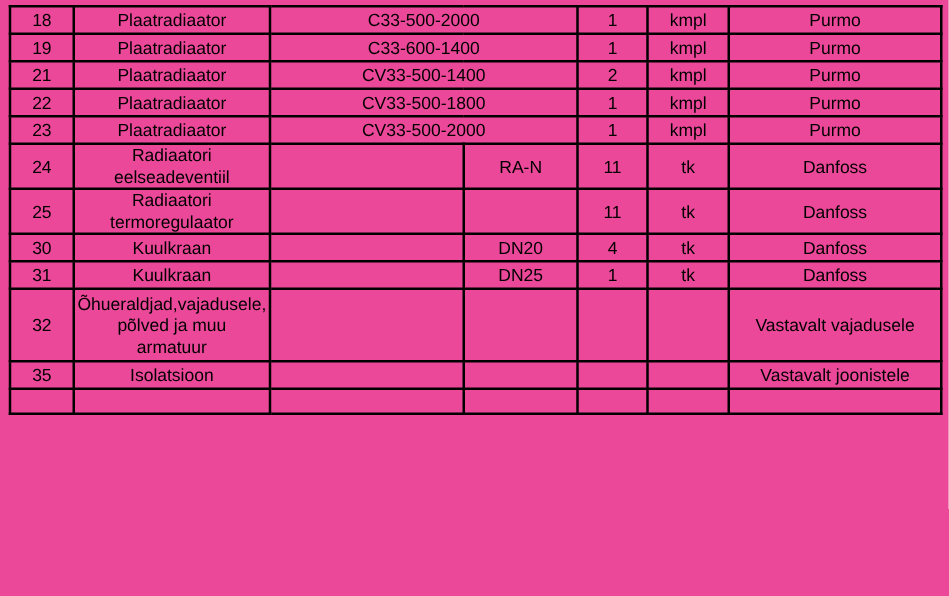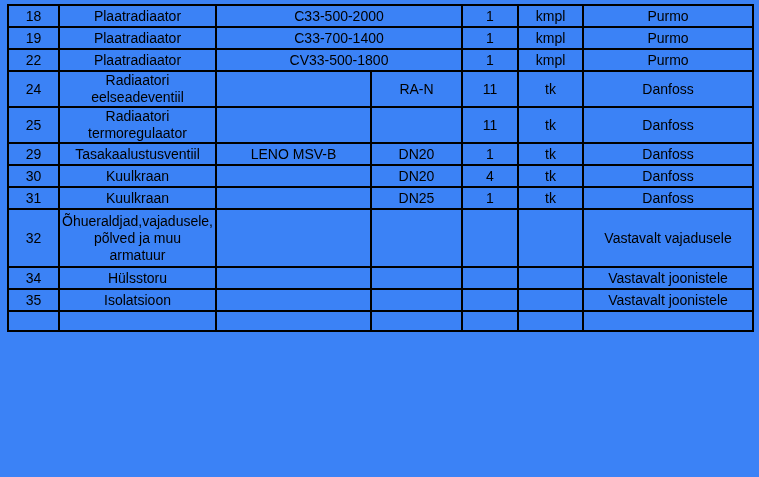--- a/index.html
+++ b/index.html
@@ -4,21 +4,21 @@
 <style>
   html, body {
     margin: 0;
     padding: 0;
     background: #ffffff;
   }
   .screen {
     position: relative;
     width: 759px;
     height: 477px;
-    background: #3b82f6;
+    background: #ec4899;
     overflow: hidden;
     font-family: "Liberation Sans", sans-serif;
     color: #000000;
   }
   table.spec {
     position: absolute;
     left: 7px;
     top: 4px;
     width: 745px;
     border-collapse: collapse;
@@ -60,29 +60,45 @@
           <td class="cell cell-no">18</td>
           <td class="cell cell-item">Plaatradiaator</td>
           <td class="cell cell-model" colspan="2">C33-500-2000</td>
           <td class="cell cell-qty">1</td>
           <td class="cell cell-unit">kmpl</td>
           <td class="cell cell-maker">Purmo</td>
         </tr>
         <tr class="r-s">
           <td class="cell cell-no">19</td>
           <td class="cell cell-item">Plaatradiaator</td>
-          <td class="cell cell-model" colspan="2">C33-700-1400</td>
+          <td class="cell cell-model" colspan="2">C33-600-1400</td>
           <td class="cell cell-qty">1</td>
+          <td class="cell cell-unit">kmpl</td>
+          <td class="cell cell-maker">Purmo</td>
+        </tr>
+        <tr class="r-s">
+          <td class="cell cell-no">21</td>
+          <td class="cell cell-item">Plaatradiaator</td>
+          <td class="cell cell-model" colspan="2">CV33-500-1400</td>
+          <td class="cell cell-qty">2</td>
           <td class="cell cell-unit">kmpl</td>
           <td class="cell cell-maker">Purmo</td>
         </tr>
         <tr class="r-s">
           <td class="cell cell-no">22</td>
           <td class="cell cell-item">Plaatradiaator</td>
           <td class="cell cell-model" colspan="2">CV33-500-1800</td>
+          <td class="cell cell-qty">1</td>
+          <td class="cell cell-unit">kmpl</td>
+          <td class="cell cell-maker">Purmo</td>
+        </tr>
+        <tr class="r-s">
+          <td class="cell cell-no">23</td>
+          <td class="cell cell-item">Plaatradiaator</td>
+          <td class="cell cell-model" colspan="2">CV33-500-2000</td>
           <td class="cell cell-qty">1</td>
           <td class="cell cell-unit">kmpl</td>
           <td class="cell cell-maker">Purmo</td>
         </tr>
         <tr class="r-d">
           <td class="cell cell-no">24</td>
           <td class="cell cell-item">Radiaatori
 eelseadeventiil</td>
           <td class="cell cell-model"></td>
           <td class="cell cell-size">RA-N</td>
@@ -90,29 +106,20 @@
           <td class="cell cell-unit">tk</td>
           <td class="cell cell-maker">Danfoss</td>
         </tr>
         <tr class="r-d">
           <td class="cell cell-no">25</td>
           <td class="cell cell-item">Radiaatori
 termoregulaator</td>
           <td class="cell cell-model"></td>
           <td class="cell cell-size"></td>
           <td class="cell cell-qty">11</td>
-          <td class="cell cell-unit">tk</td>
-          <td class="cell cell-maker">Danfoss</td>
-        </tr>
-        <tr class="r-s">
-          <td class="cell cell-no">29</td>
-          <td class="cell cell-item">Tasakaalustusventiil</td>
-          <td class="cell cell-model">LENO MSV-B</td>
-          <td class="cell cell-size">DN20</td>
-          <td class="cell cell-qty">1</td>
           <td class="cell cell-unit">tk</td>
           <td class="cell cell-maker">Danfoss</td>
         </tr>
         <tr class="r-s">
           <td class="cell cell-no">30</td>
           <td class="cell cell-item">Kuulkraan</td>
           <td class="cell cell-model"></td>
           <td class="cell cell-size">DN20</td>
           <td class="cell cell-qty">4</td>
           <td class="cell cell-unit">tk</td>
@@ -132,29 +139,20 @@
           <td class="cell cell-item">Õhueraldjad,vajadusele,
 põlved ja muu
 armatuur</td>
           <td class="cell cell-model"></td>
           <td class="cell cell-size"></td>
           <td class="cell cell-qty"></td>
           <td class="cell cell-unit"></td>
           <td class="cell cell-maker">Vastavalt vajadusele</td>
         </tr>
         <tr class="r-s">
-          <td class="cell cell-no">34</td>
-          <td class="cell cell-item">Hülsstoru</td>
-          <td class="cell cell-model"></td>
-          <td class="cell cell-size"></td>
-          <td class="cell cell-qty"></td>
-          <td class="cell cell-unit"></td>
-          <td class="cell cell-maker">Vastavalt joonistele</td>
-        </tr>
-        <tr class="r-s">
           <td class="cell cell-no">35</td>
           <td class="cell cell-item">Isolatsioon</td>
           <td class="cell cell-model"></td>
           <td class="cell cell-size"></td>
           <td class="cell cell-qty"></td>
           <td class="cell cell-unit"></td>
           <td class="cell cell-maker">Vastavalt joonistele</td>
         </tr>
         <tr class="r-p">
           <td class="cell cell-no"></td>

